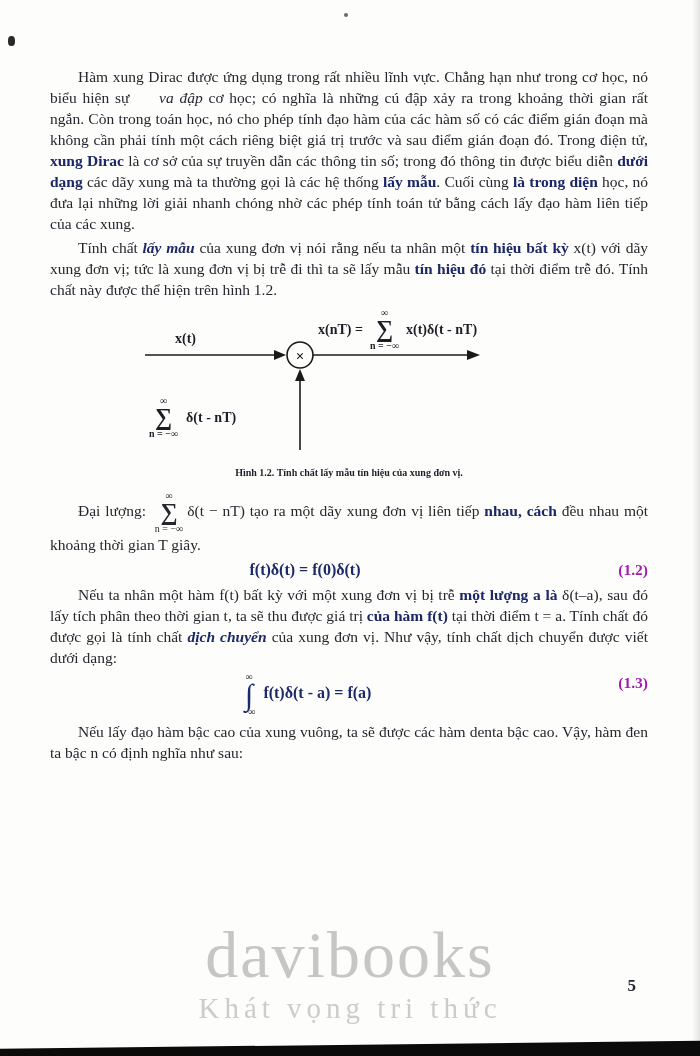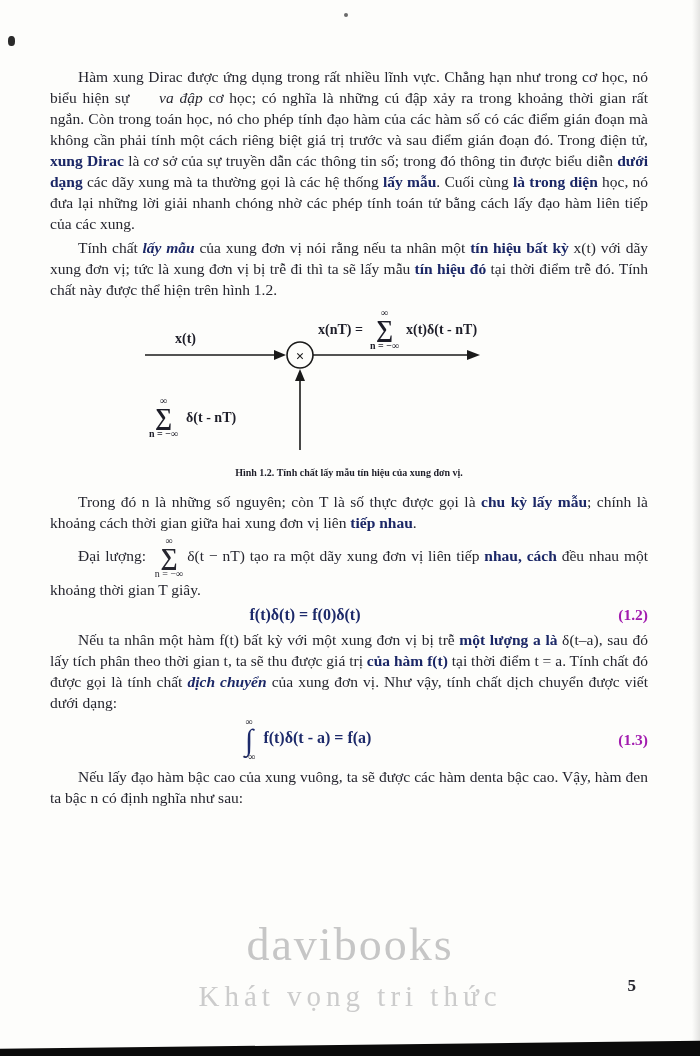--- a/index.html
+++ b/index.html
@@ -34,32 +34,32 @@
   
   .diagram{position:relative;height:150px;margin:10px 0 2px 0;text-indent:0;}
   .dg-label{position:absolute;font-weight:bold;font-size:14px;color:#1d1d28;white-space:nowrap;}
   .dg-xt{left:125px;top:18px;}
   .dg-out{left:268px;top:-2px;display:flex;align-items:center;gap:3px;}
   .dg-lower{left:95px;top:86px;display:flex;align-items:center;gap:4px;}
   .dg-svg{position:absolute;left:0;top:0;}
   .caption{text-align:center;font-weight:bold;font-size:10px;margin:2px 0 8px 0;text-indent:0;color:#1d1d28;}
 
   
-  .eq{display:flex;align-items:center;margin:4px 0;text-indent:0;gap:24px;}
+  .eq{display:flex;margin:4px 0;text-indent:0;gap:24px;}
   .eq .body{flex:1;text-align:center;font-weight:bold;color:#1d2a6a;font-size:16px;}
   .eq .body .intg .lim{color:#26262f;font-weight:normal;}
   .eq .num{width:64px;text-align:right;color:#a21caf;font-weight:bold;}
 
   
   .watermark{
     position:absolute;left:0;right:0;top:922px;text-align:center;
     color:#c6c6c6;pointer-events:none;z-index:5;
   }
-  .wm-main{font-size:46px;line-height:1;letter-spacing:2px;}
-  .wm-sub{font-size:29px;letter-spacing:5px;margin-top:12px;color:#cccccc;}
+  .wm-main{font-size:66px;line-height:1;letter-spacing:2px;}
+  .wm-sub{font-size:29px;letter-spacing:5px;margin-top:4px;color:#cccccc;}
   .page-number{position:absolute;top:976px;right:64px;font-size:17px;font-weight:bold;z-index:6;}
   .bottom-bar{
     position:absolute;left:0;right:0;bottom:0;height:16px;background:#0b0b0b;
     clip-path:polygon(0 55%, 100% 5%, 100% 100%, 0 100%);z-index:7;
   }
   .speck1{position:absolute;left:8px;top:36px;width:7px;height:10px;background:#2a2a2a;border-radius:45%;}
   .speck2{position:absolute;left:344px;top:13px;width:4px;height:4px;background:#6a6a6a;border-radius:50%;}
 </style>
 </head>
 <body>
@@ -109,21 +109,20 @@
           <span class="lim">∞</span>
           <span class="sigma">∑</span>
           <span class="lim">n = −∞</span>
         </span>
         <span>δ(t - nT)</span>
       </div>
     </div>
 
     <div class="caption">Hình 1.2. Tính chất lấy mẫu tín hiệu của xung đơn vị.</div>
 
-    <p class="para"><span>Trong đó n là những số nguyên; còn T là số thực được gọi là </span><span class="b">chu kỳ lấy mẫu</span><span>; chính là khoảng cách thời gian giữa hai xung đơn vị liên </span><span class="b">tiếp nhau</span><span>.</span></p>
 
     <p class="para formula-line">
       <span>Đại lượng: </span><span class="sum">
           <span class="lim">∞</span>
           <span class="sigma">∑</span>
           <span class="lim">n = −∞</span>
         </span><span>δ(t − nT)</span><span><span> tạo ra một dãy xung đơn vị liên tiếp </span><span class="b">nhau, cách</span><span> đều nhau một khoảng thời gian T giây.</span></span>
     </p>
 
 

